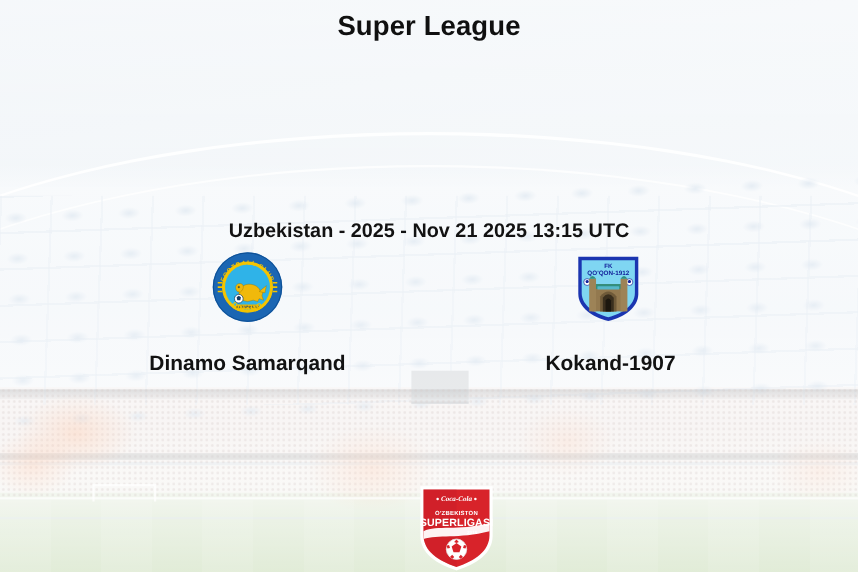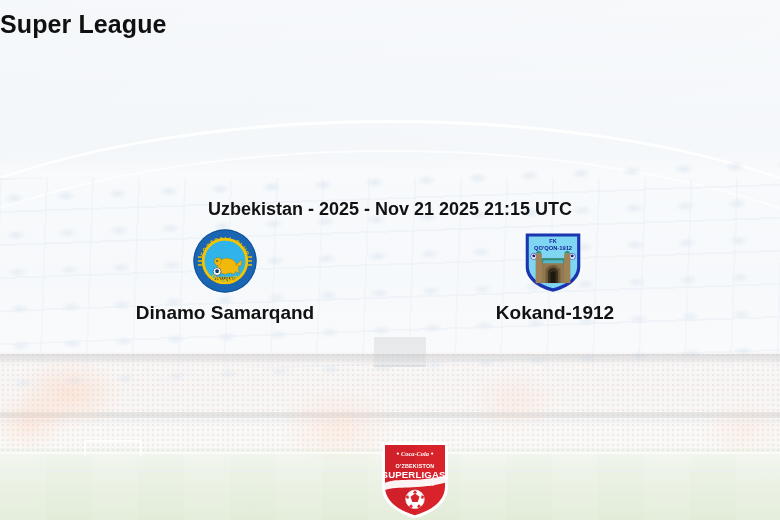--- a/index.html
+++ b/index.html
@@ -137,39 +137,39 @@
     background:linear-gradient(180deg, rgba(255,255,255,.62) 0%, rgba(255,255,255,.44) 30%,
       rgba(255,255,255,.50) 60%, rgba(255,255,255,.54) 85%, rgba(255,255,255,.46) 100%);
     pointer-events:none;
   }
 
   
   .content { position:absolute; inset:0; }
 
   .page-title {
     position:absolute; top:10px; left:0; width:780px;
-    text-align:left;
+    text-align:center;
     font-size:25px; font-weight:bold; color:#101010;
     letter-spacing:.1px;
   }
 
   .match-meta {
     position:absolute; top:199px; left:0; width:780px;
     text-align:center;
     font-size:18px; font-weight:bold; color:#121212;
   }
 
   .teams {
     position:absolute; top:228px; left:0; width:780px;
     display:flex; justify-content:center; align-items:flex-start;
   }
   .team { width:330px; display:flex; flex-direction:column; align-items:center; }
   .team-crest { width:66px; height:66px; position:relative; }
   .team-name {
-    margin-top:8px;
+    margin-top:26px;
     font-size:19px; font-weight:bold; color:#121212; white-space:nowrap;
   }
 
   .league-badge {
     position:absolute; left:355px; top:440px;
     width:72px; height:80px;margin-left:24px;
   }
 </style>
 </head>
 <body>
@@ -203,21 +203,21 @@
     <div class="pitch-line"></div>
     <div class="pitch-stripes"></div>
 
     <div class="wash"></div>
   </div>
 
   <div class="content">
 
     <div class="page-title">Super League</div>
 
-    <div class="match-meta">Uzbekistan - 2025 - Nov 21 2025 21:15 UTC</div>
+    <div class="match-meta">Uzbekistan - 2025 - Nov 21 2025 13:15 UTC</div>
 
     <div class="teams">
 
       <div class="team">
         <div class="team-crest">
           <svg viewBox="0 0 100 100" width="66" height="66">
             <circle cx="50" cy="50" r="48" fill="#1b66b3"></circle>
             <circle cx="50" cy="50" r="47" fill="none" stroke="#0d4c8f" stroke-width="1.2"></circle>
             <circle cx="50" cy="50" r="36" fill="#f4c400"></circle>
             <circle cx="50" cy="50" r="36" fill="none" stroke="#1b66b3" stroke-width="1.6"></circle>
@@ -278,21 +278,21 @@
             <rect x="22" y="36" width="10" height="48" fill="#9d8357"></rect>
             <rect x="68" y="36" width="10" height="48" fill="#9d8357"></rect>
             <path d="M22 36 q5 -8 10 0 Z" fill="#2f8f7e"></path>
             <path d="M68 36 q5 -8 10 0 Z" fill="#2f8f7e"></path>
             <rect x="34" y="47" width="32" height="5" rx="1" fill="#56b7c9"></rect>
             <path d="M38 84 V62 q12 -14 24 0 V84 Z" fill="#6f5a39"></path>
             <path d="M42 84 V64 q8 -10 16 0 V84 Z" fill="#3a2f1e"></path>
             <path d="M46 84 V68 q4 -6 8 0 V84 Z" fill="#1c170f"></path>
           </svg>
         </div>
-        <div class="team-name">Kokand-1912</div>
+        <div class="team-name">Kokand-1907</div>
       </div>
 
     </div>
 
     <div class="league-badge">
       <svg viewBox="0 0 100 112" width="72" height="80">
         <path d="M4 3 H96 V66 C96 88 76 102 50 110 C24 102 4 88 4 66 Z" fill="#ffffff"></path>
         <path d="M8 7 H92 V65 C92 85 74 98 50 105.5 C26 98 8 85 8 65 Z" fill="#d8232a"></path>
         <path d="M8 7 H50 V105.5 C26 98 8 85 8 65 Z" fill="#c51e27" opacity=".35"></path>
 

